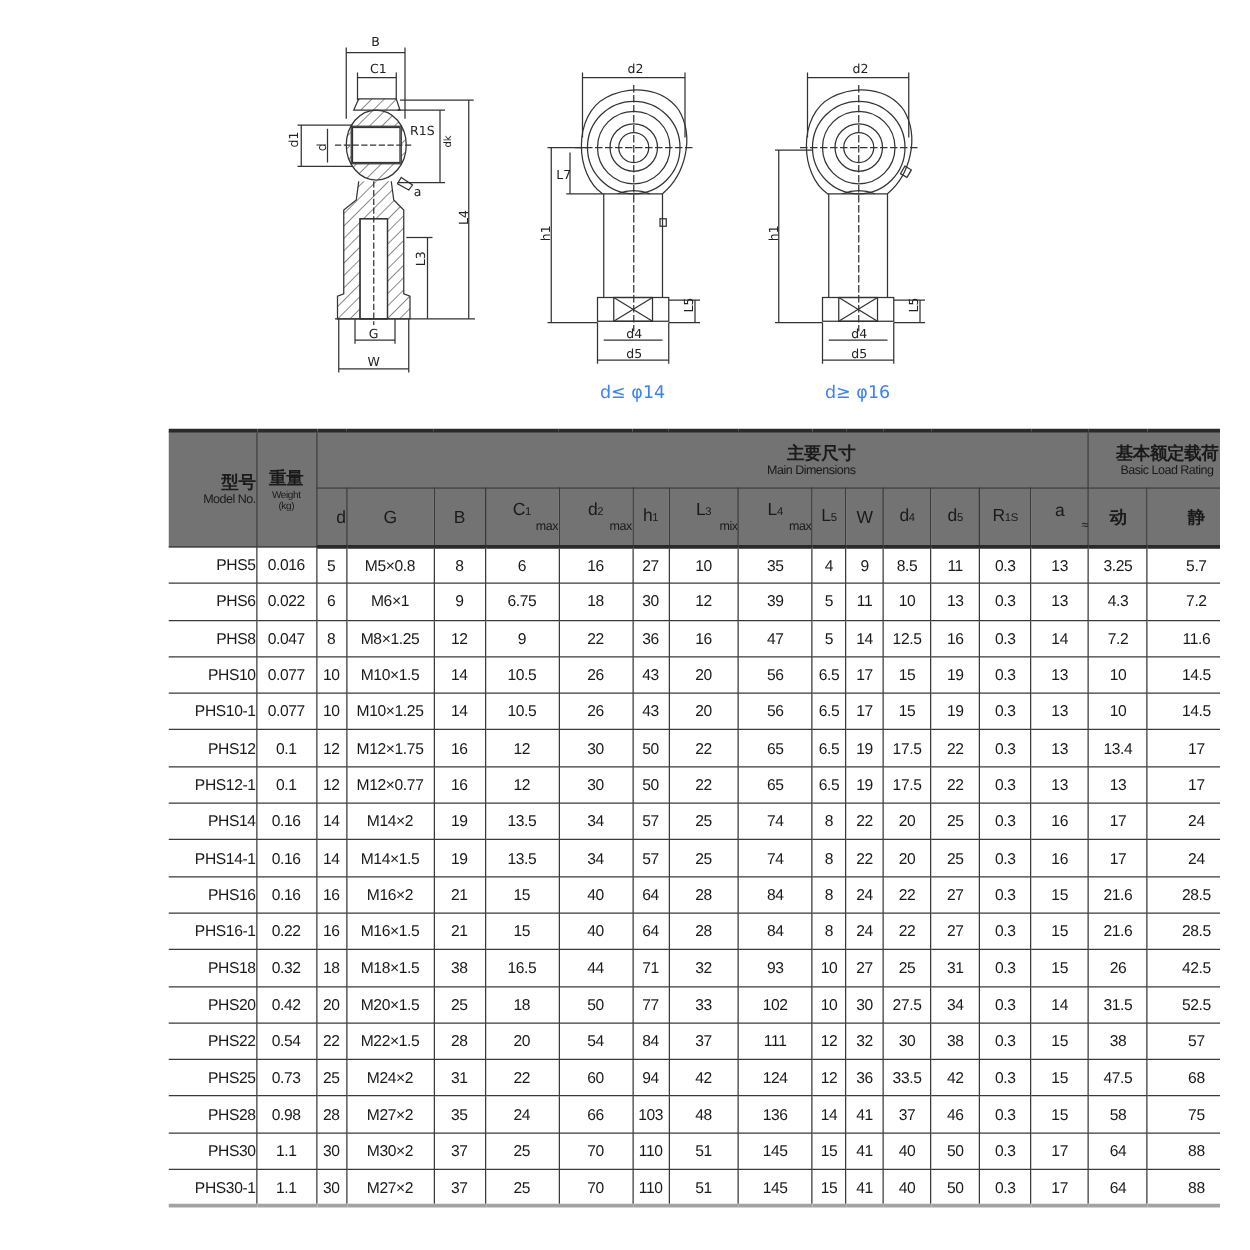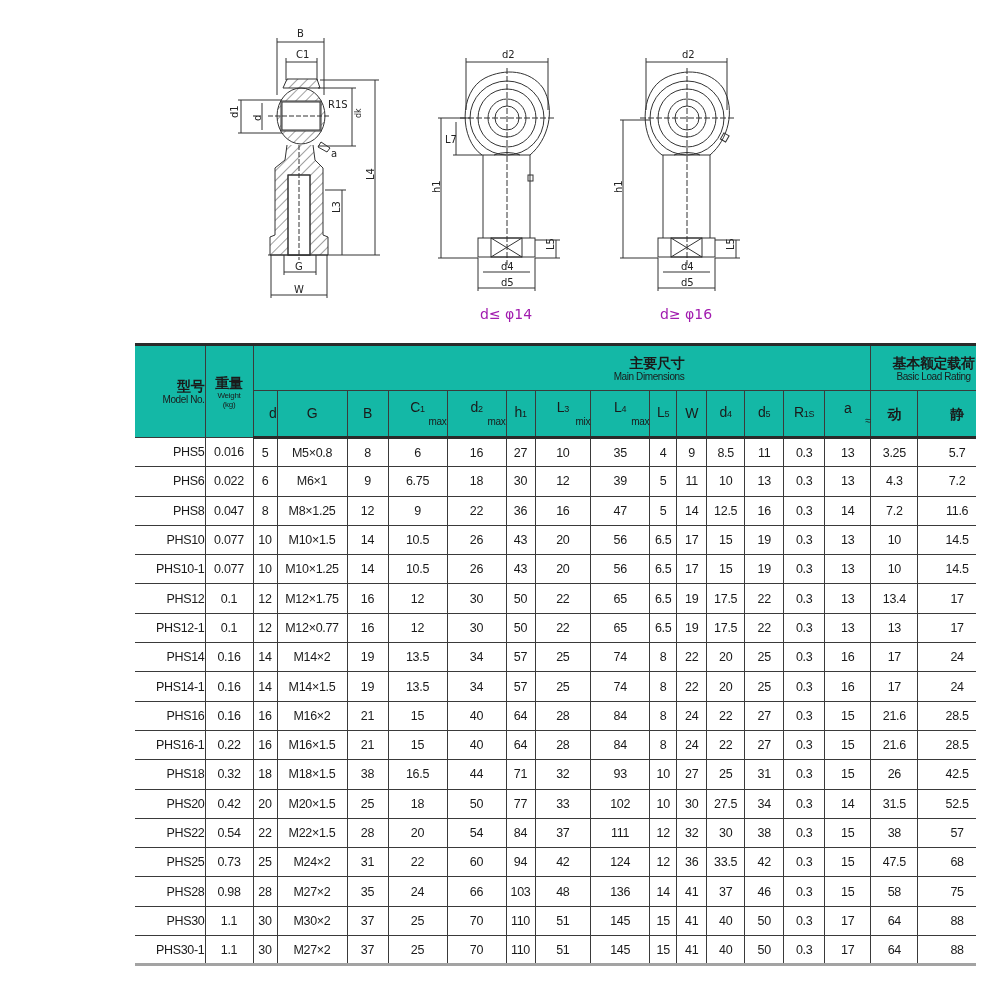--- a/index.html
+++ b/index.html
@@ -1,22 +1,22 @@
 <!DOCTYPE html>
 <html><head>
 <meta charset="utf-8">
 <style>
   html,body{margin:0;padding:0;background:#ffffff;}
   body{width:1000px;height:1000px;position:relative;overflow:hidden;font-family:"Liberation Sans","DejaVu Sans",sans-serif;color:#1a1a1a;}
   .drawings{position:absolute;left:0;top:0;width:1000px;height:335px;}
   .drawings svg{position:absolute;left:0;top:0;}
-  .caption{position:absolute;font-size:14px;color:#a21caf;font-family:"DejaVu Sans",sans-serif;}
+  .caption{position:absolute;font-size:14px;color:#3b82f6;font-family:"DejaVu Sans",sans-serif;}
   .spec-table{position:absolute;left:135px;top:343px;border-collapse:collapse;table-layout:fixed;font-size:12.5px;}
   .spec-table td,.spec-table th{border:1px solid #3a3a3a;padding:0;text-align:center;vertical-align:middle;font-weight:normal;letter-spacing:-0.3px;}
-  .spec-table tr.hdr1 th,.spec-table tr.hdr2 th{background:#14b8a6;}
+  .spec-table tr.hdr1 th,.spec-table tr.hdr2 th{background:#737373;}
   .spec-table tr.hdr1 th{border-top:3px solid #2a2a2a;}
   .spec-table tr.hdr2 th{border-bottom:3px solid #2a2a2a;}
   .spec-table td:first-child,.spec-table th:first-child{border-left:none;text-align:right;}
   .spec-table td:last-child,.spec-table th.lastcol{border-right:none;padding-left:20px;}
   .spec-table tbody tr{height:29.3px;}
   .spec-table tbody tr:last-child td{border-bottom:3px solid #a3a3a3;}
   .cn{font-family:"DejaVu Sans",sans-serif;font-weight:bold;font-size:14px;display:block;line-height:16px;}
   .en{font-size:10px;display:block;line-height:11px;letter-spacing:-0.4px;}
   .tiny{font-size:8px;display:block;line-height:9px;}
   .sym{font-size:14px;line-height:15px;display:block;}

